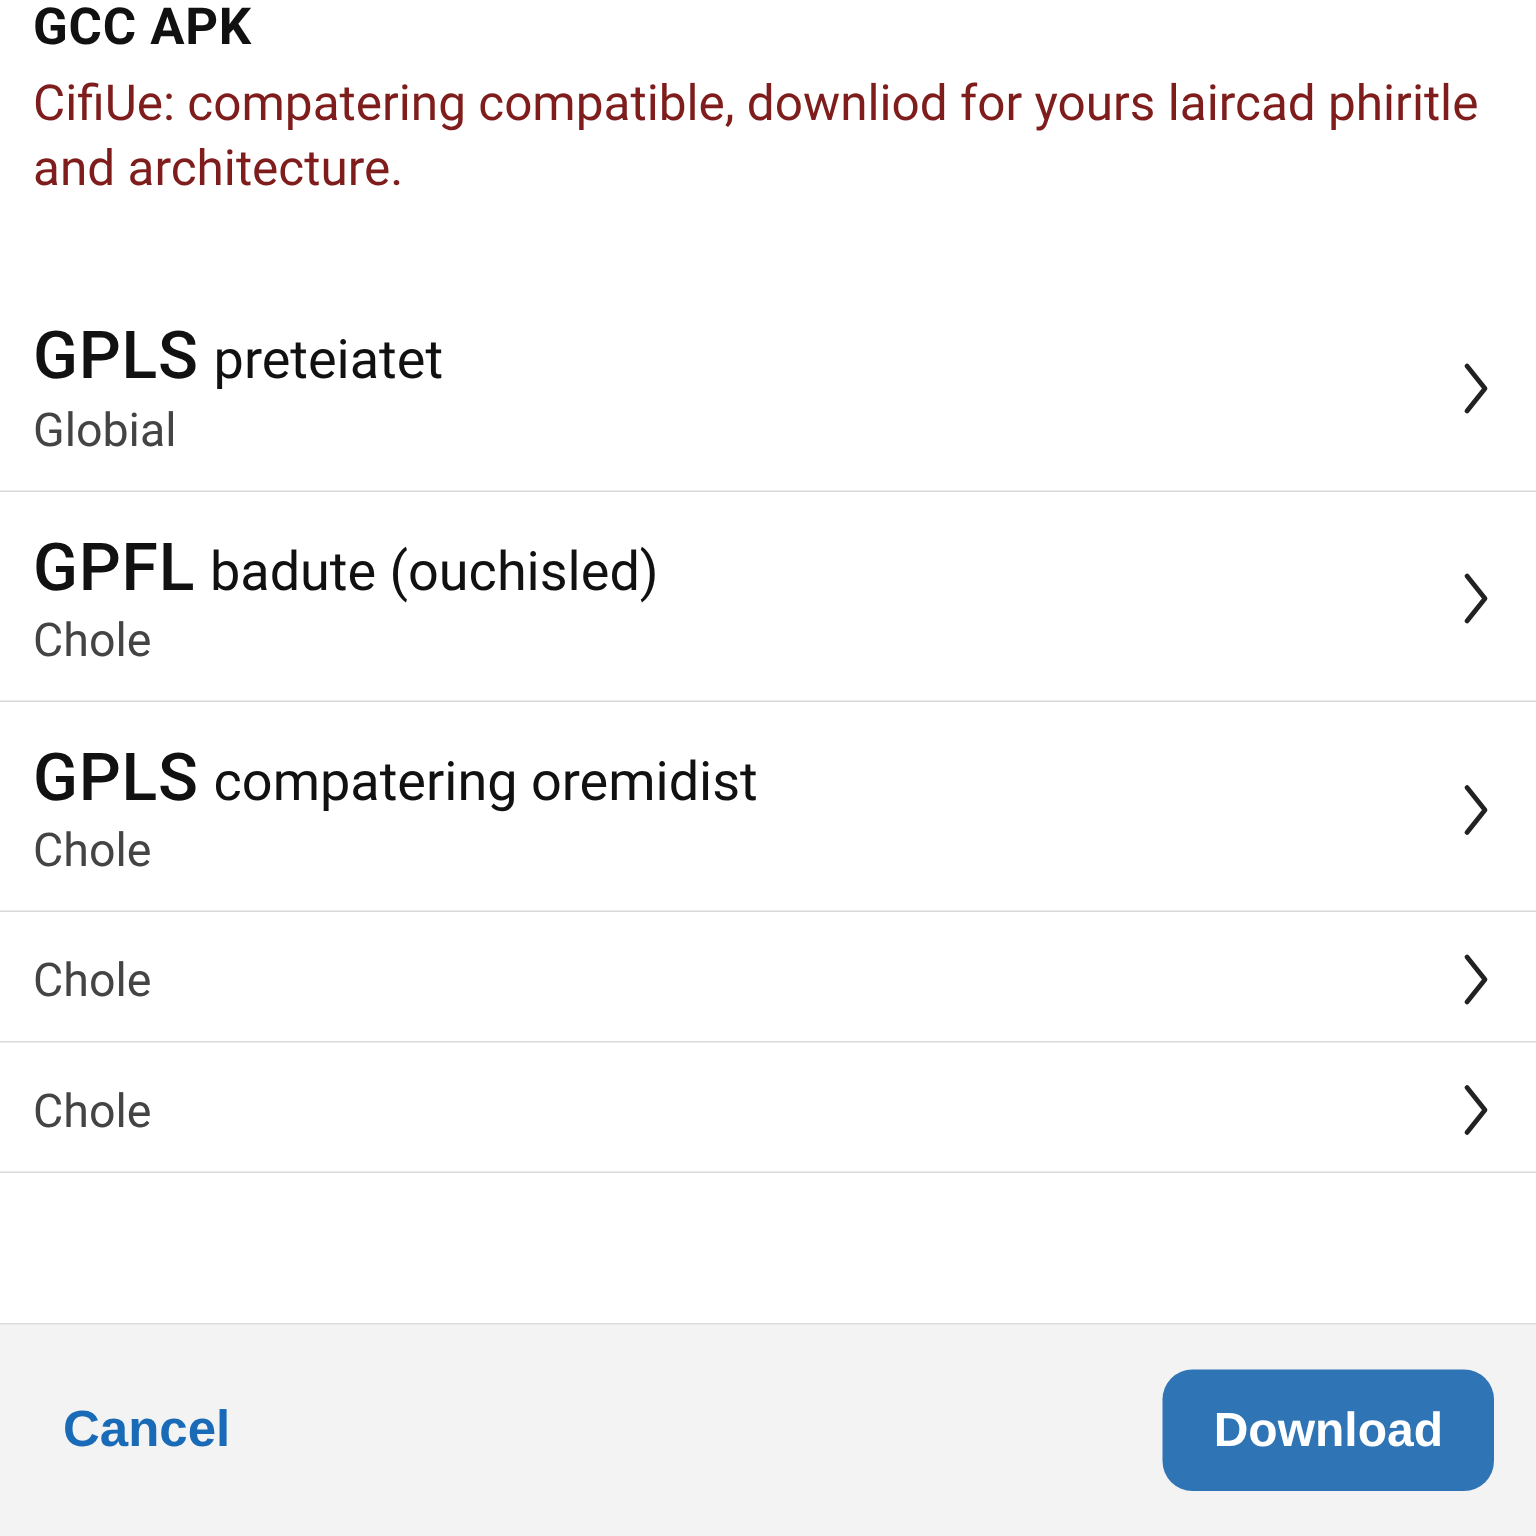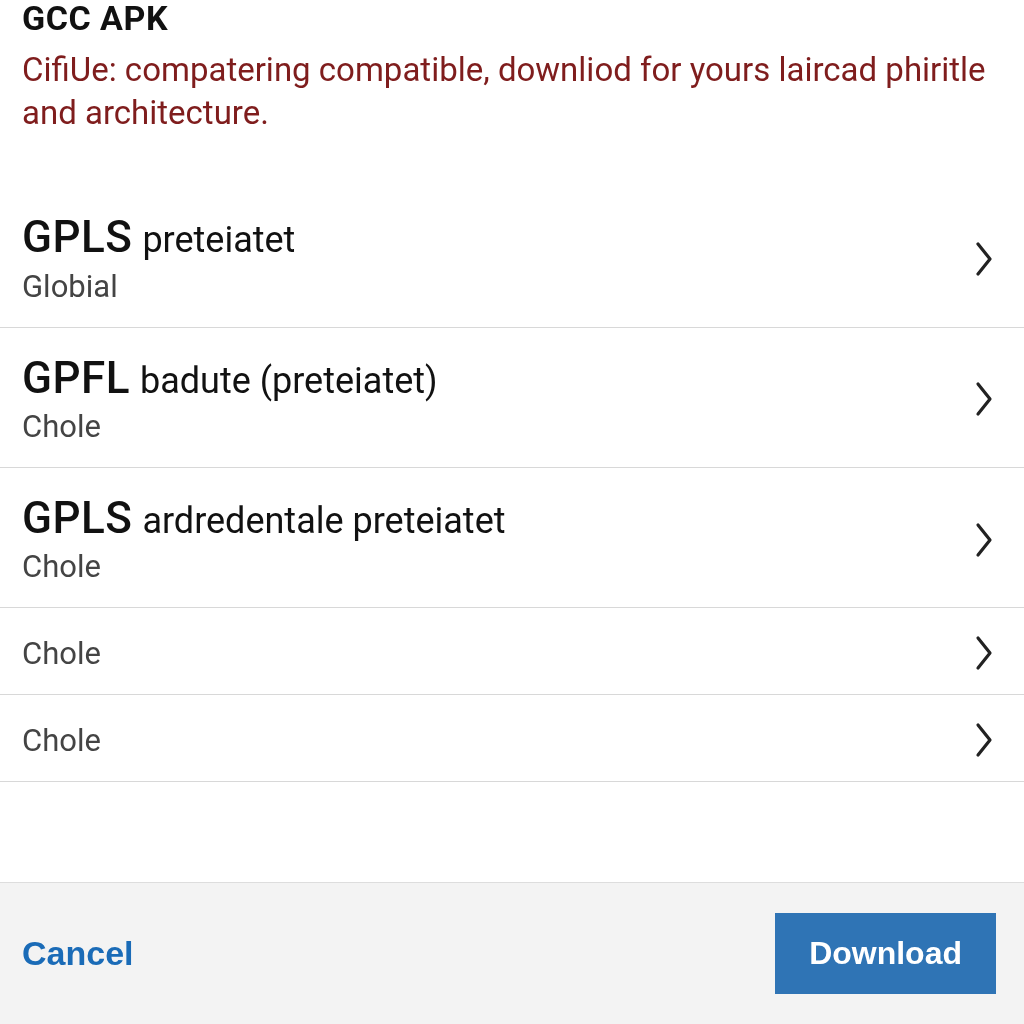--- a/index.html
+++ b/index.html
@@ -24,24 +24,24 @@
   .item-sub { font-size: 31px; color: #444; }
   .chevron { flex: 0 0 auto; margin-left: 18px; }
   .chevron svg { width: 24px; height: 38px; display: block; }
   .chevron path { stroke: #222; stroke-width: 3.2; fill: none; stroke-linecap: round; stroke-linejoin: round; }
 
   .footer {
     display: flex; align-items: center; justify-content: space-between;
     background: #f3f3f3; border-top: 1px solid #ddd;
     padding: 30px 28px 30px 22px;
   }
-  .cancel { font-size: 34px; font-weight: 600; color: #1a6bb7; background: none; border: none; cursor: pointer; }
+  .cancel { font-size: 34px; font-weight: 600; color: #1a6bb7; background: none; border: none; cursor: pointer; margin-left: 20px; }
   .download {
     font-size: 32px; font-weight: 600; color: #fff; background: #2f74b5;
-    border: none; border-radius: 0; padding: 22px 34px; cursor: pointer;
+    border: none; border-radius: 20px; padding: 22px 34px; cursor: pointer;
   }
 </style>
 </head>
 <body>
 
 <div class="wrap">
 
   <div class="header">
     <div class="title">GCC APK</div>
     <div class="subtitle">CifiUe: compatering compatible, downliod for yours laircad phiritle and architecture.</div>
@@ -61,36 +61,36 @@
         <svg viewBox="0 0 24 38">
             <path d="M6 4 L18 19 L6 34"></path>
           </svg>
       </span>
     </div>
 
     <div class="item">
       <div class="item-main">
         <div class="item-title">
           <span class="lead">GPFL</span>
-          <span class="rest">badute (preteiatet)</span>
+          <span class="rest">badute (ouchisled)</span>
         </div>
         <div class="item-sub">Chole</div>
       </div>
       <span class="chevron">
         <svg viewBox="0 0 24 38">
             <path d="M6 4 L18 19 L6 34"></path>
           </svg>
       </span>
     </div>
 
     <div class="item">
       <div class="item-main">
         <div class="item-title">
           <span class="lead">GPLS</span>
-          <span class="rest">ardredentale preteiatet</span>
+          <span class="rest">compatering oremidist</span>
         </div>
         <div class="item-sub">Chole</div>
       </div>
       <span class="chevron">
         <svg viewBox="0 0 24 38">
             <path d="M6 4 L18 19 L6 34"></path>
           </svg>
       </span>
     </div>
 

